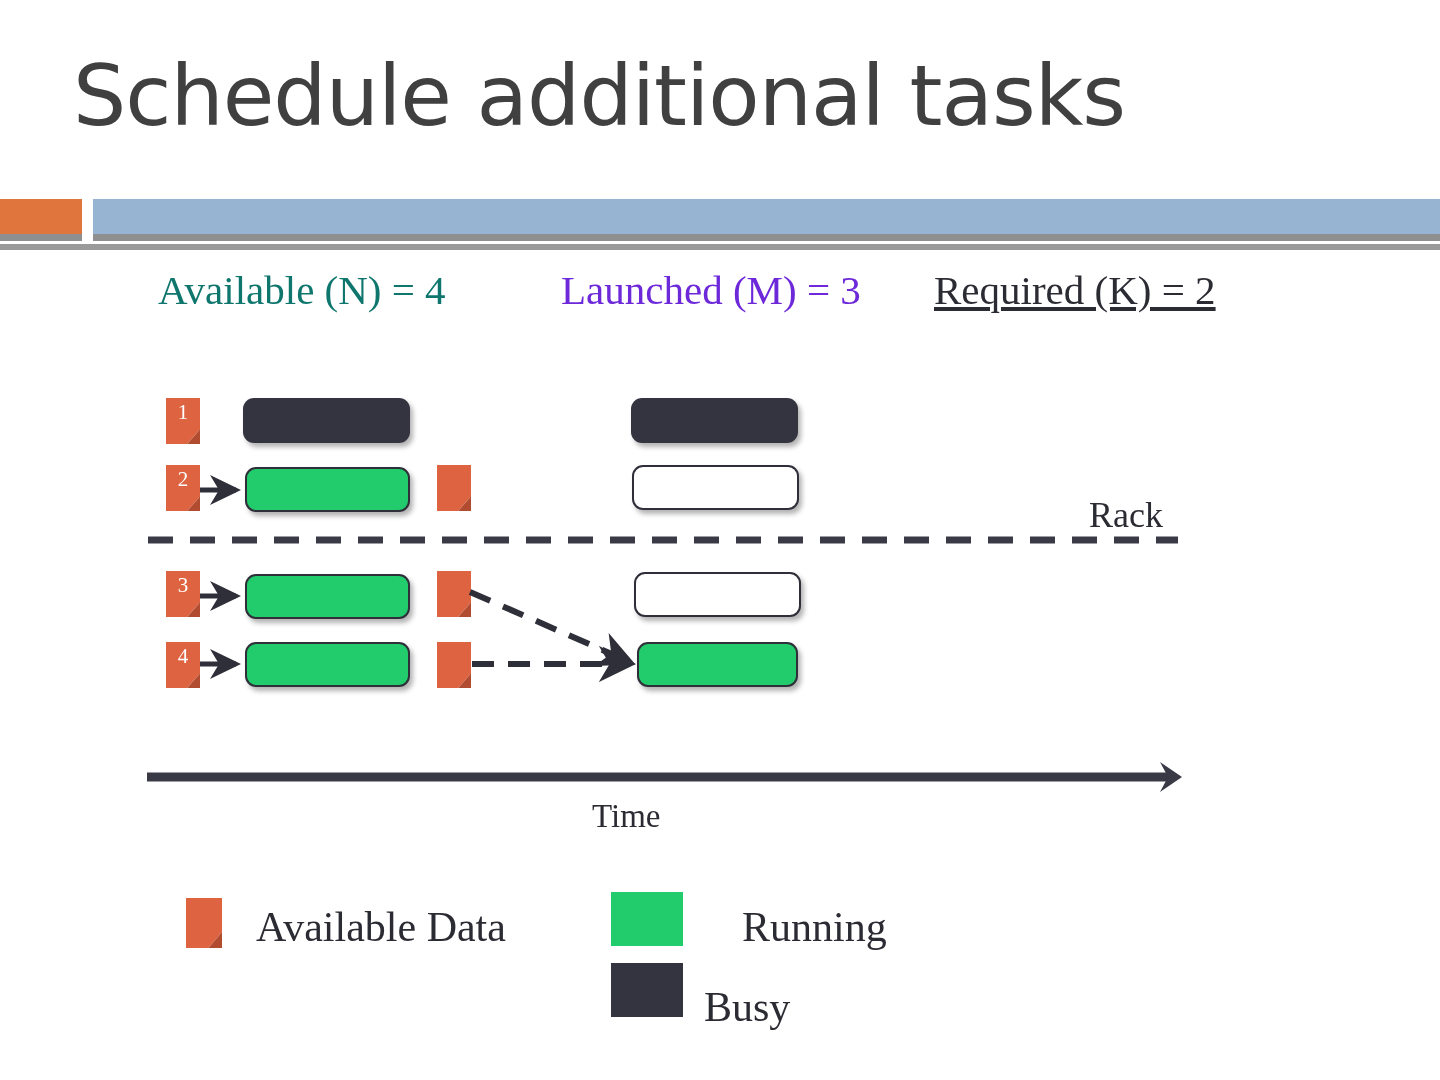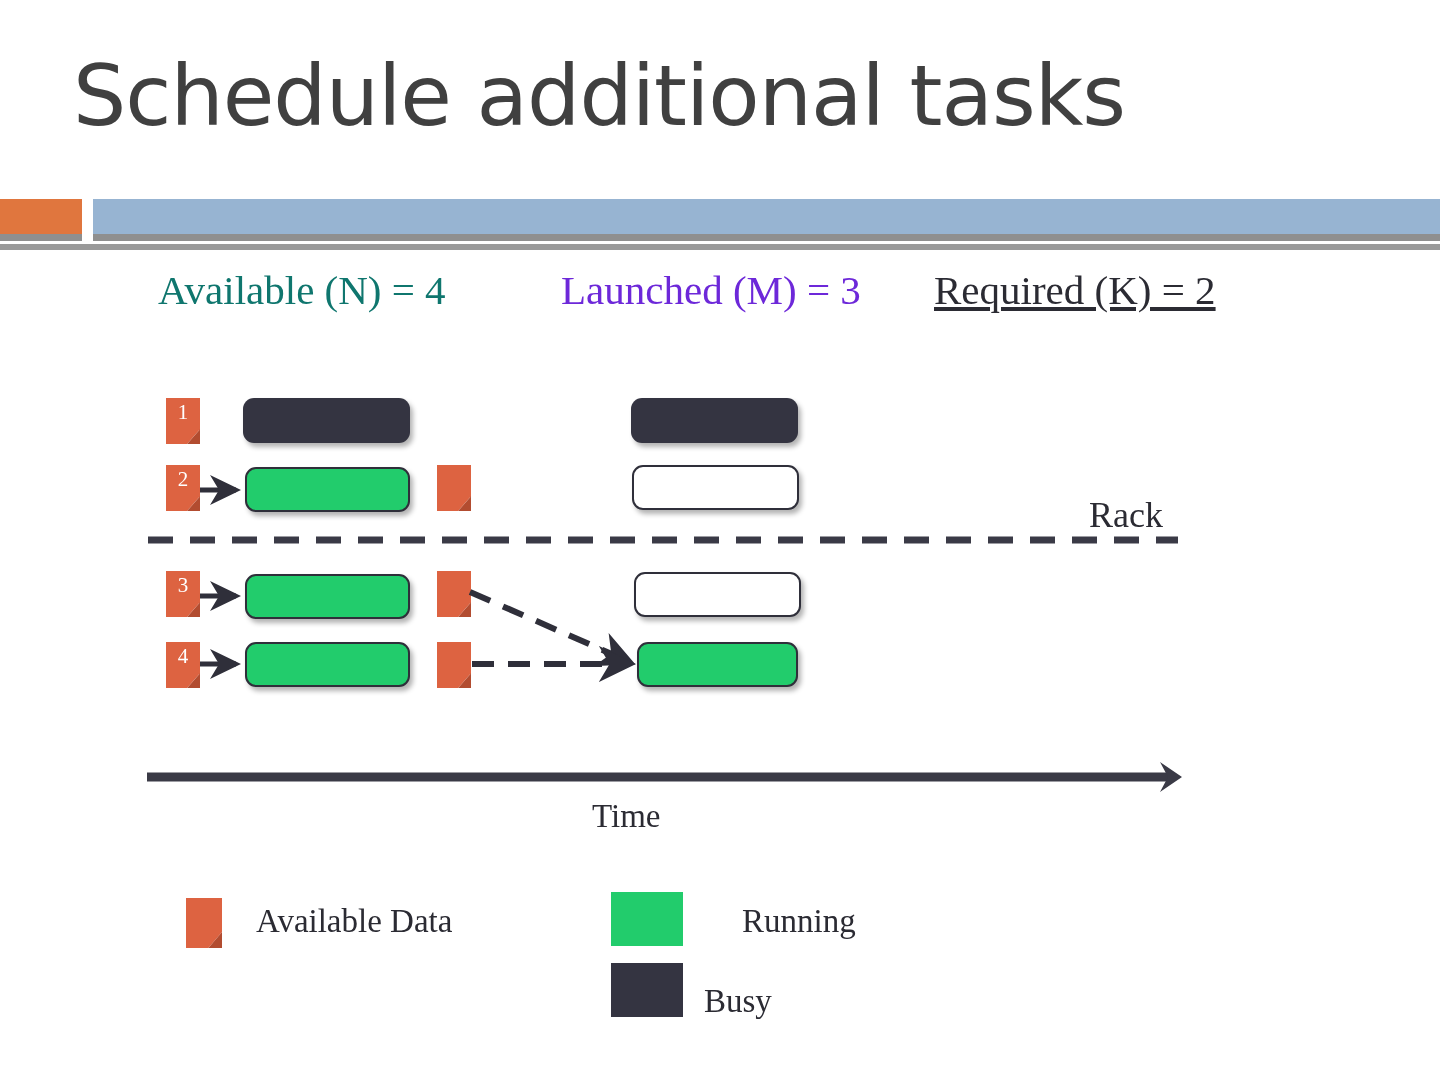--- a/index.html
+++ b/index.html
@@ -131,21 +131,21 @@
     color: #ffffff;
     font-family: "Liberation Serif", serif;
   }
 
   
   .legend-sq { position: absolute; width: 72px; height: 54px; }
   .legend-running { background: #22cc6c; }
   .legend-busy { background: #343441; }
   .legend-text {
     position: absolute;
-    font-size: 33px;
+    font-size: 42px;
     color: #2b2b33;
     white-space: nowrap;
   }
 
   
   .axis-label {
     position: absolute;
     font-size: 33px;
     color: #2b2b33;
     white-space: nowrap;

